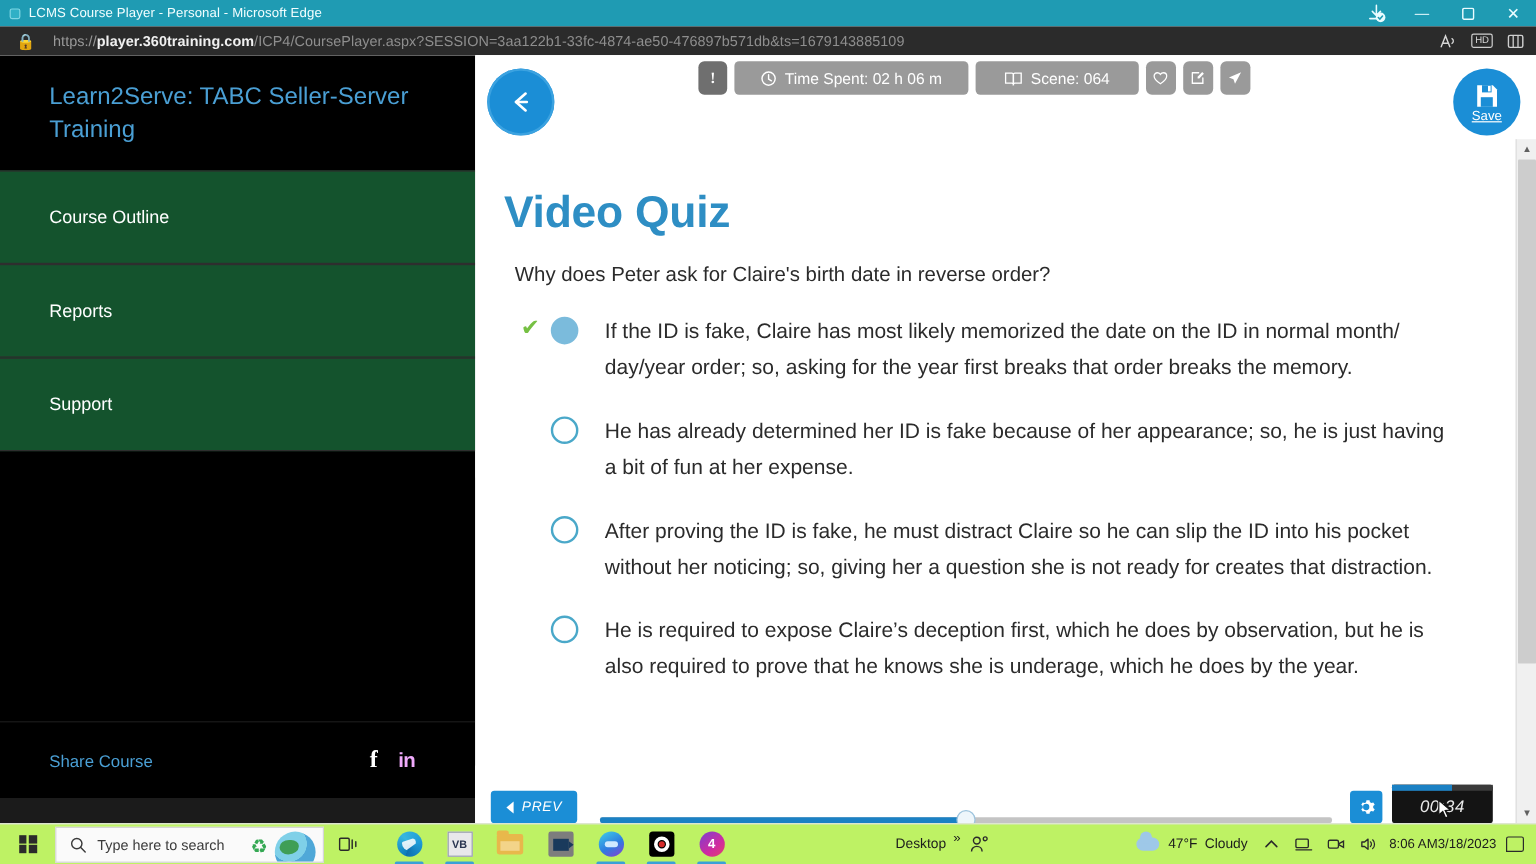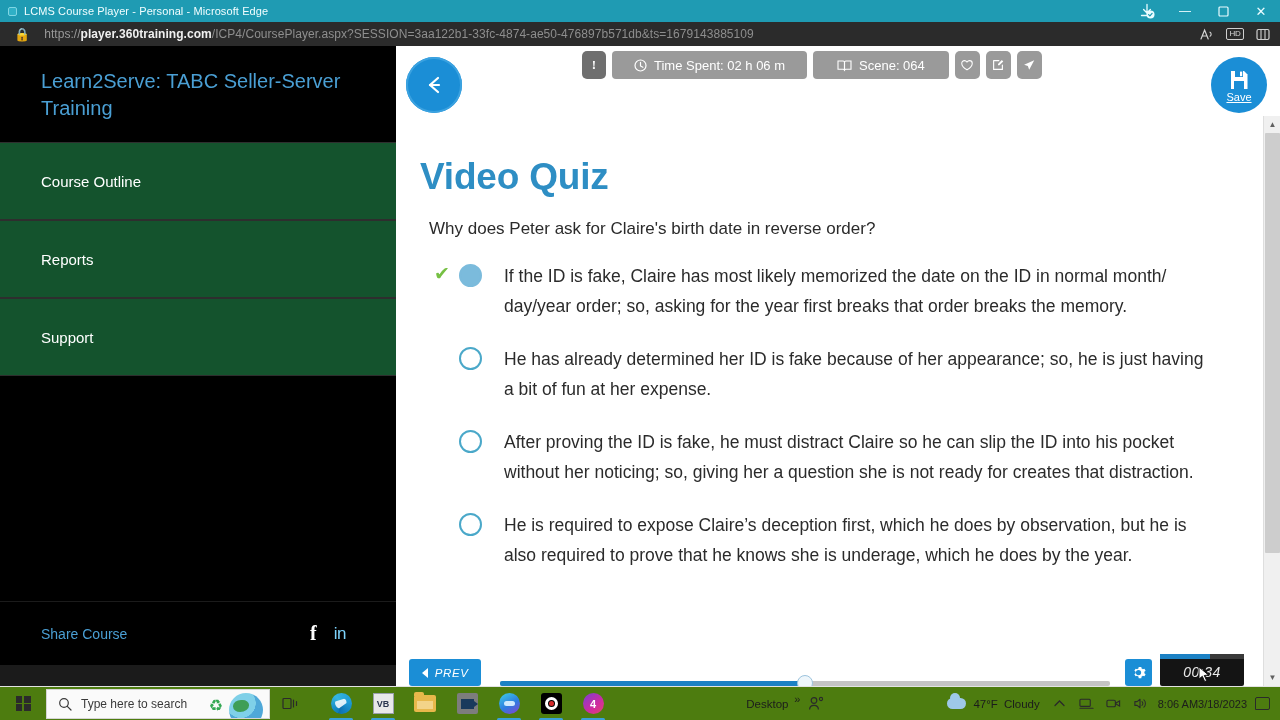--- a/index.html
+++ b/index.html
@@ -87,21 +87,21 @@
     background: #000;
   }
   .share-row {
     position: absolute; top: 555px; left: 0; width: 396px; height: 64px;
     display: flex; align-items: center; background: #000;
     border-top: 1px solid #1b1b1b;
   }
   .share-label { color: #4a9fd4; font-size: 14px; margin-left: 41px; }
   .socials { position: absolute; right: 50px; display: flex; gap: 17px; align-items: center; }
   .fb-glyph { color: #fff; font-size: 20px; font-weight: 700; font-family: "Liberation Serif", serif; }
-  .li-glyph { color: #7dd3fc; font-size: 17px; font-weight: 400; letter-spacing: -.5px; text-align: right; }
+  .li-glyph { color: #f0abfc; font-size: 17px; font-weight: 700; letter-spacing: -.5px; text-align: right; }
   .brandbar {
     position: absolute; top: 619px; left: 0; width: 396px; height: 71px;
     background: #1b1b1b; display: flex; align-items: center;
   }
 
   
   .content {
     position: absolute; left: 396px; top: 0; width: 884px; height: 640px;
     background: #fff;
   }
@@ -227,21 +227,21 @@
     justify-content: center; color: #606060; font-size: 8px;
   }
   .sb-thumb {
     position: absolute; left: 1px; top: 17px; width: 15px; height: 420px;
     background: #cdcdcd; border-radius: 1px;
   }
 
   
   .taskbar {
     position: absolute; left: 0; bottom: 0; width: 1280px; height: 34px;
-    background: #4d7c0f; display: flex; align-items: center;
+    background: #bef264; display: flex; align-items: center;
     border-top: 1px solid #e3e3e3;
   }
   .start-btn { width: 46px; height: 34px; display: flex; align-items: center; justify-content: center; }
   .win-logo {
     width: 15px; height: 15px;
     display: grid; grid-template-columns: 1fr 1fr; grid-template-rows: 1fr 1fr; gap: 1.6px;
   }
   .win-logo i { background: #2b2b2b; display: block; }
   .searchbox {
     width: 224px; height: 30px; background: #fafafa; border: 1px solid #d5d5d5;

